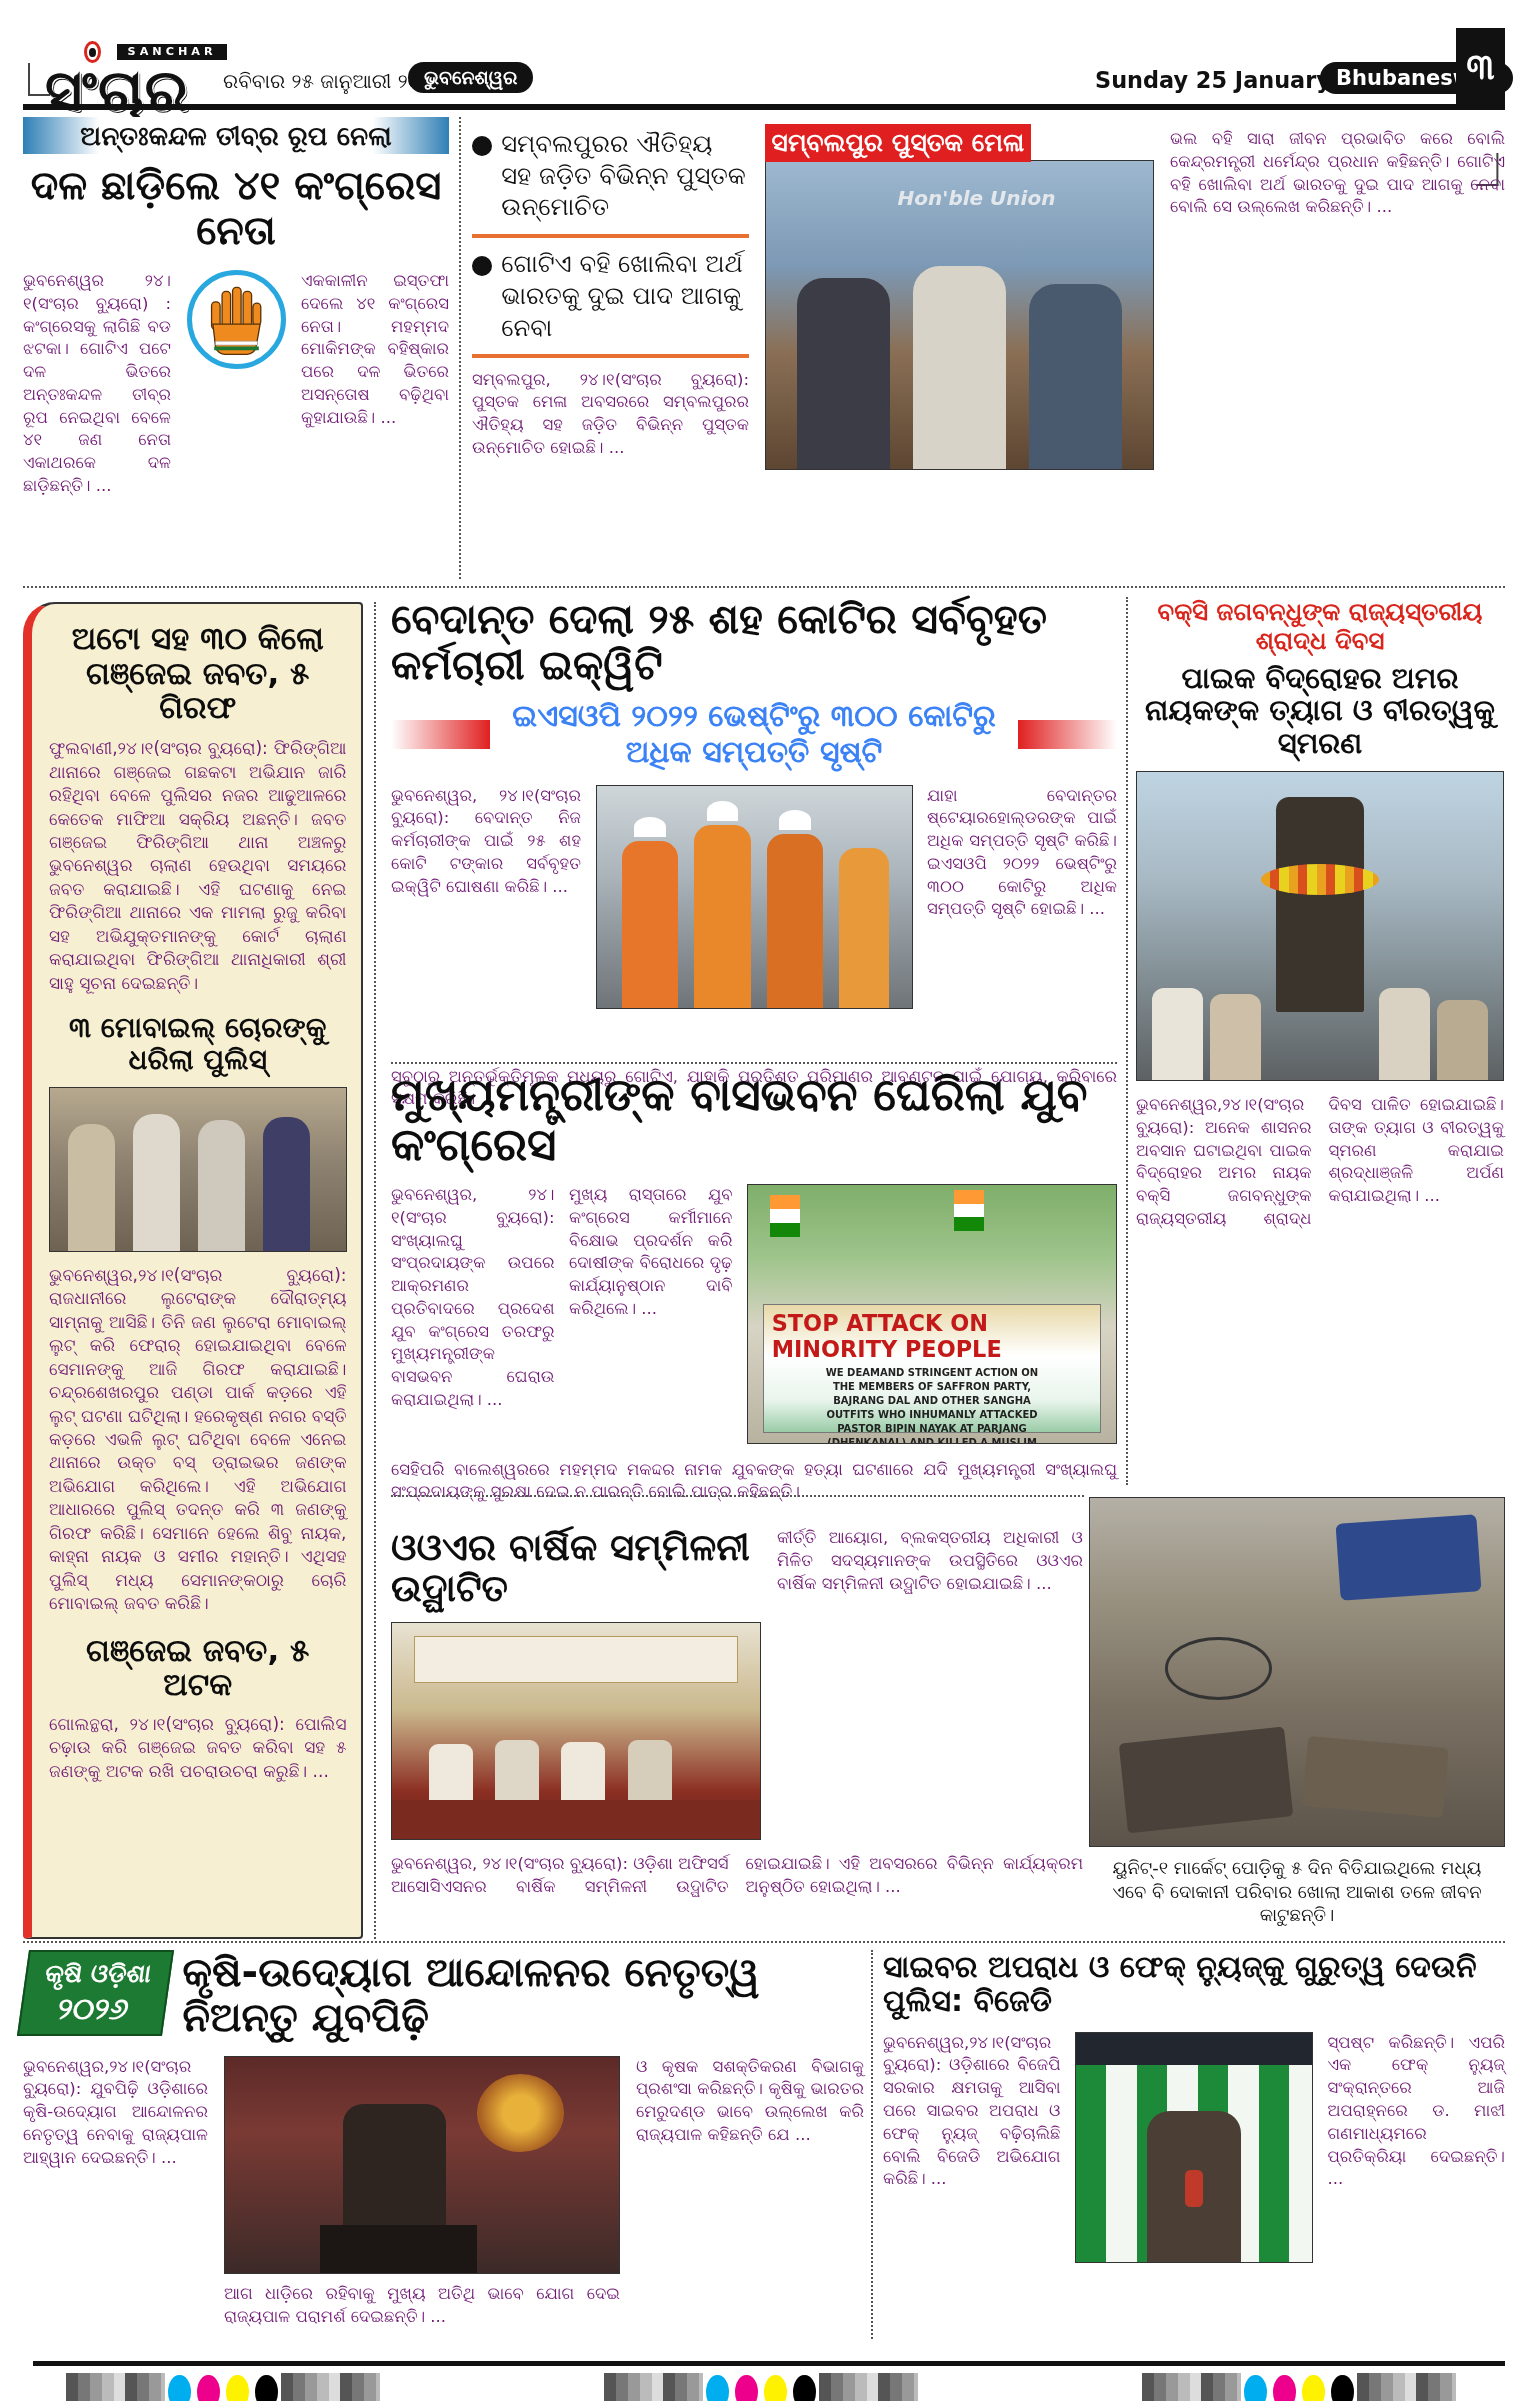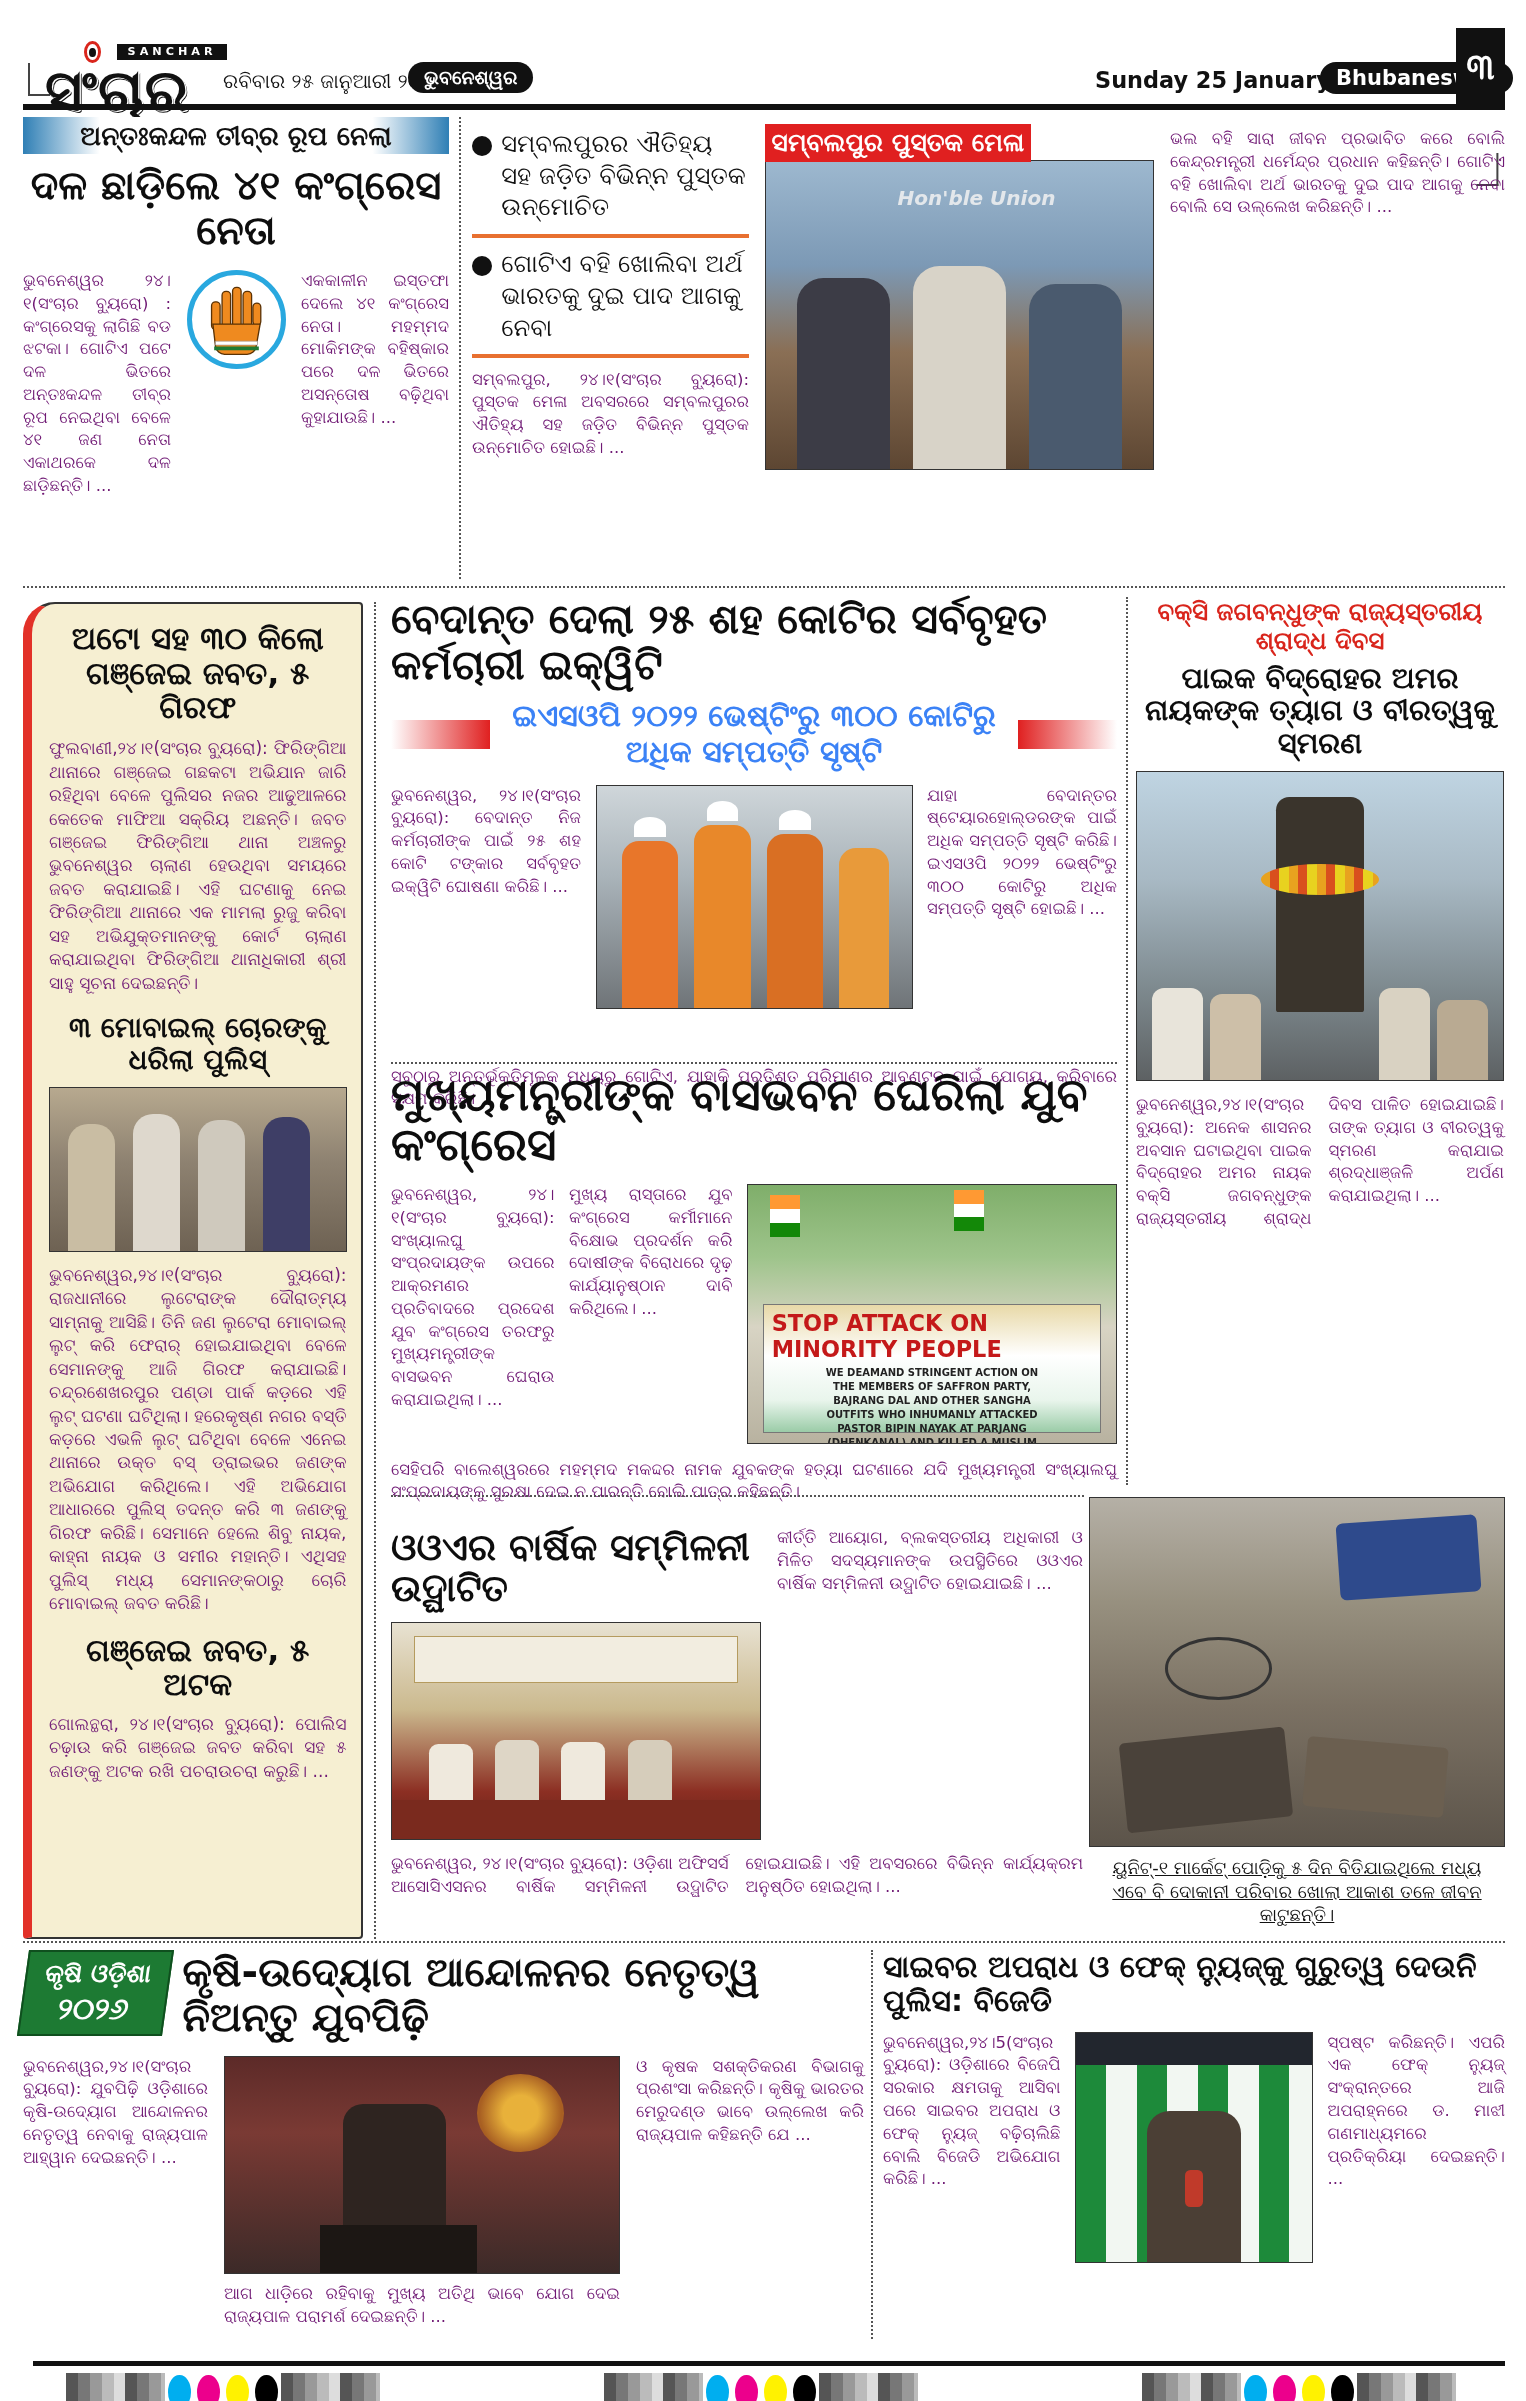--- a/index.html
+++ b/index.html
@@ -235,21 +235,21 @@
           <div class="abs" style="left:46%;bottom:18%;width:12%;height:27%;background:#efe9dd;border-radius:9.2px 9.2px 0 0;"></div>
           <div class="abs" style="left:64%;bottom:18%;width:12%;height:28%;background:#d6cdbb;border-radius:9.2px 9.2px 0 0;"></div>
           <div class="abs" style="left:0;bottom:0;width:100%;height:18%;background:#7a2a1e;"></div>
         </div>
       </div>
       <div class="body-txt" style="flex:1;">କୀର୍ତ୍ତି ଆୟୋଗ, ବ୍ଲକସ୍ତରୀୟ ଅଧିକାରୀ ଓ ମିଳିତ ସଦସ୍ୟମାନଙ୍କ ଉପସ୍ଥିତିରେ ଓଓଏର ବାର୍ଷିକ ସମ୍ମିଳନୀ ଉଦ୍ଘାଟିତ ହୋଇଯାଇଛି। ...</div>
     </div>
     <div class="body-txt cols2" style="margin-top:13.2px;height:112px;">ଭୁବନେଶ୍ୱର, ୨୪।୧(ସଂଚାର ବ୍ୟୁରୋ): ଓଡ଼ିଶା ଅଫିସର୍ସ ଆସୋସିଏସନର ବାର୍ଷିକ ସମ୍ମିଳନୀ ଉଦ୍ଘାଟିତ ହୋଇଯାଇଛି। ଏହି ଅବସରରେ ବିଭିନ୍ନ କାର୍ଯ୍ୟକ୍ରମ ଅନୁଷ୍ଠିତ ହୋଇଥିଲା। ...</div>
   </div>
 
-  <div class="abs" style="left:1089px;top:1497px;width:416px;height:436px;text-decoration:underline;">
+  <div class="abs" style="left:1089px;top:1497px;width:416px;height:436px;">
     <div class="photo" style="width:100%;height:350px;background:linear-gradient(180deg,#b5b0a6 0%,#97907f 30%,#7b7163 60%,#5c544a 100%);">
       <div class="abs" style="left:8%;bottom:6%;width:40%;height:26%;background:#4a423a;border-radius:5.3px;transform:rotate(-6deg);"></div>
       <div class="abs" style="left:52%;bottom:10%;width:34%;height:20%;background:#6b5f50;border-radius:5.3px;transform:rotate(5deg);"></div>
       <div class="abs" style="left:60%;top:6%;width:34%;height:22%;background:#2e4a8c;border-radius:6.6px;transform:rotate(-4deg);"></div>
       <div class="abs" style="left:18%;top:40%;width:26%;height:18%;border:3.3px solid #333;border-radius:50%;"></div>
     </div>
     <div class="caption" style="margin-top:9.2px;padding:0 20px;">ୟୁନିଟ୍-୧ ମାର୍କେଟ୍ ପୋଡ଼ିକୁ ୫ ଦିନ ବିତିଯାଇଥିଲେ ମଧ୍ୟ ଏବେ ବି ଦୋକାନୀ ପରିବାର ଖୋଲା ଆକାଶ ତଳେ ଜୀବନ କାଟୁଛନ୍ତି।</div>
   </div>
 
   <div class="abs divider-h" style="left:23px;top:1941px;width:1482px;"></div>
@@ -274,21 +274,21 @@
       </div>
       <div class="body-txt" style="flex:1;">ଓ କୃଷକ ସଶକ୍ତିକରଣ ବିଭାଗକୁ ପ୍ରଶଂସା କରିଛନ୍ତି। କୃଷିକୁ ଭାରତର ମେରୁଦଣ୍ଡ ଭାବେ ଉଲ୍ଲେଖ କରି ରାଜ୍ୟପାଳ କହିଛନ୍ତି ଯେ ...</div>
     </div>
   </div>
 
   <div class="abs divider-v" style="left:871px;top:1950px;height:389px;"></div>
 
   <div class="abs" style="left:883px;top:1950px;width:622px;height:396px;">
     <div class="hl" style="font-size:30px;">ସାଇବର ଅପରାଧ ଓ ଫେକ୍ ନ୍ୟୁଜ୍‌କୁ ଗୁରୁତ୍ୱ ଦେଉନି ପୁଲିସ: ବିଜେଡି</div>
     <div style="display:flex;gap:14.5px;margin-top:14.5px;height:310px;">
-      <div class="body-txt" style="flex:1;">ଭୁବନେଶ୍ୱର,୨୪।5(ସଂଚାର ବ୍ୟୁରୋ): ଓଡ଼ିଶାରେ ବିଜେପି ସରକାର କ୍ଷମତାକୁ ଆସିବା ପରେ ସାଇବର ଅପରାଧ ଓ ଫେକ୍ ନ୍ୟୁଜ୍ ବଢ଼ିଚାଲିଛି ବୋଲି ବିଜେଡି ଅଭିଯୋଗ କରିଛି। ...</div>
+      <div class="body-txt" style="flex:1;">ଭୁବନେଶ୍ୱର,୨୪।୧(ସଂଚାର ବ୍ୟୁରୋ): ଓଡ଼ିଶାରେ ବିଜେପି ସରକାର କ୍ଷମତାକୁ ଆସିବା ପରେ ସାଇବର ଅପରାଧ ଓ ଫେକ୍ ନ୍ୟୁଜ୍ ବଢ଼ିଚାଲିଛି ବୋଲି ବିଜେଡି ଅଭିଯୋଗ କରିଛି। ...</div>
       <div class="photo" style="flex:0 0 238px;height:231px;background:repeating-linear-gradient(90deg,#1d8a3a 0 30px,#f2f7f2 30px 61px);">
         <div class="abs" style="left:0;top:0;width:100%;height:14%;background:#22262e;"></div>
         <div class="abs" style="left:30%;bottom:0;width:40%;height:66%;background:#4b3f35;border-radius:22.4px 22.4px 0 0;"></div>
         <div class="abs" style="left:46%;bottom:24%;width:8%;height:16%;background:#c03a2a;border-radius:5.3px;"></div>
       </div>
       <div class="body-txt" style="flex:1;">ସ୍ପଷ୍ଟ କରିଛନ୍ତି। ଏପରି ଏକ ଫେକ୍ ନ୍ୟୁଜ୍ ସଂକ୍ରାନ୍ତରେ ଆଜି ଅପରାହ୍ନରେ ଡ. ମାଝୀ ଗଣମାଧ୍ୟମରେ ପ୍ରତିକ୍ରିୟା ଦେଇଛନ୍ତି। ...</div>
     </div>
   </div>
 
   <div class="abs" style="left:33px;top:2361px;width:1472px;height:5.3px;background:#111;"></div>

